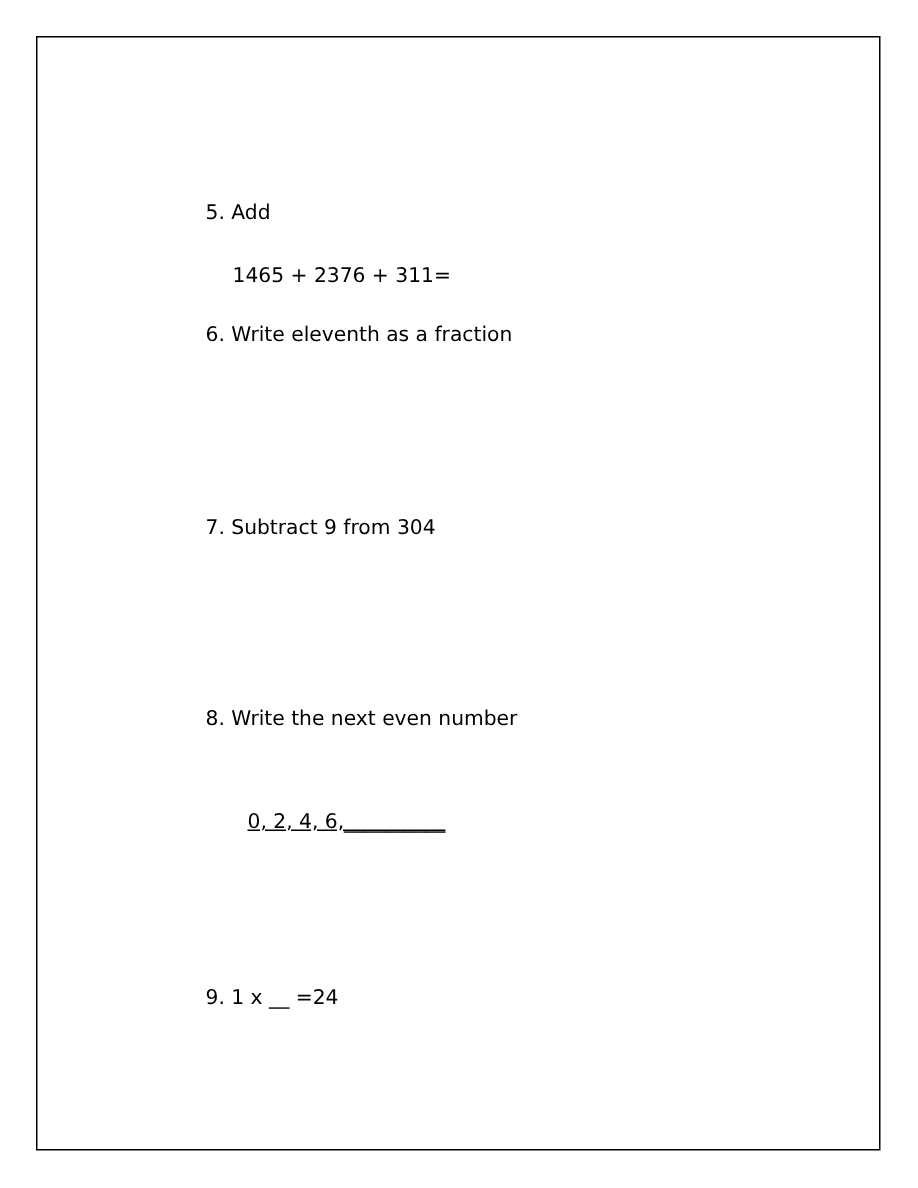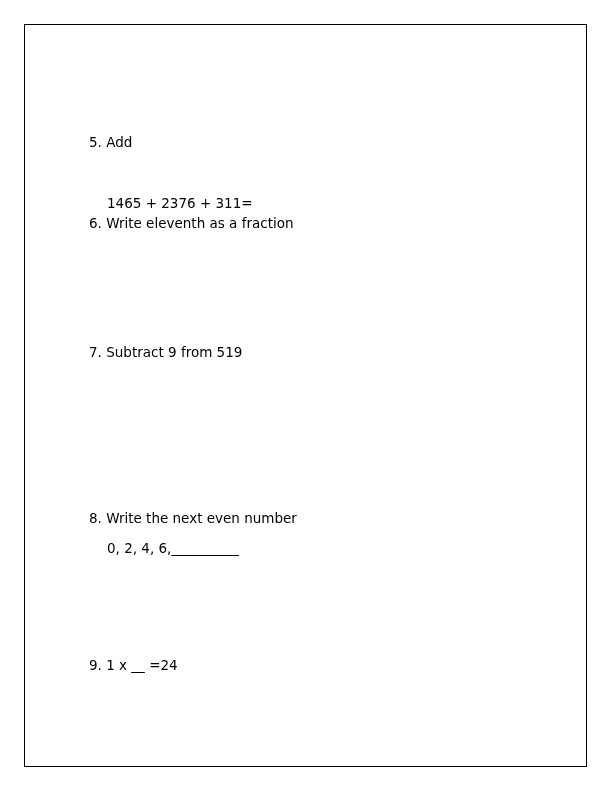--- a/index.html
+++ b/index.html
@@ -1,44 +1,44 @@
 <!DOCTYPE html>
 <html><head>
   <meta charset="utf-8">
   <style>
     html, body { margin: 0; padding: 0; background: #ffffff; }
     body { width: 612px; height: 792px; position: relative; overflow: hidden;
            font-family: "DejaVu Sans", sans-serif; color: #000; }
     .page-border { position: absolute; left: 24px; top: 24px; width: 563px; height: 743px;
                    border: 1px solid #000; box-sizing: border-box; }
-    .line { position: absolute; font-size: 13.5px; white-space: nowrap; line-height: 16px; }
+    .line { position: absolute; font-size: 13.5px; white-space: nowrap; line-height: 16px; margin-left: 48px; }
   </style>
 </head>
 <body>
 
 <div class="page-border"></div>
 
 <div class="line" style="left:89px; top:134px;">
   <span>5.</span>
   <span>Add</span>
 </div>
-<div class="line" style="left:107px; top:195px;">1465 + 2376 + 311=</div>
+<div class="line" style="left:107px; top:176px;">1465 + 2376 + 311=</div>
 
 <div class="line" style="left:89px; top:215px;">
   <span>6.</span>
   <span>Write eleventh as a fraction</span>
 </div>
 
 <div class="line" style="left:89px; top:344px;">
   <span>7.</span>
-  <span>Subtract 9 from 519</span>
+  <span>Subtract 9 from 304</span>
 </div>
 
-<div class="line" style="left:89px; top:510px;">
+<div class="line" style="left:89px; top:471px;">
   <span>8.</span>
   <span>Write the next even number</span>
 </div>
-<div class="line" style="left:107px; top:540px;">0, 2, 4, 6,__________</div>
+<div class="line" style="left:117px; top:540px;text-decoration:underline;">0, 2, 4, 6,__________</div>
 
 <div class="line" style="left:89px; top:657px;">
   <span>9.</span>
   <span>1 x __ =24</span>
 </div>
 
 </body></html>

